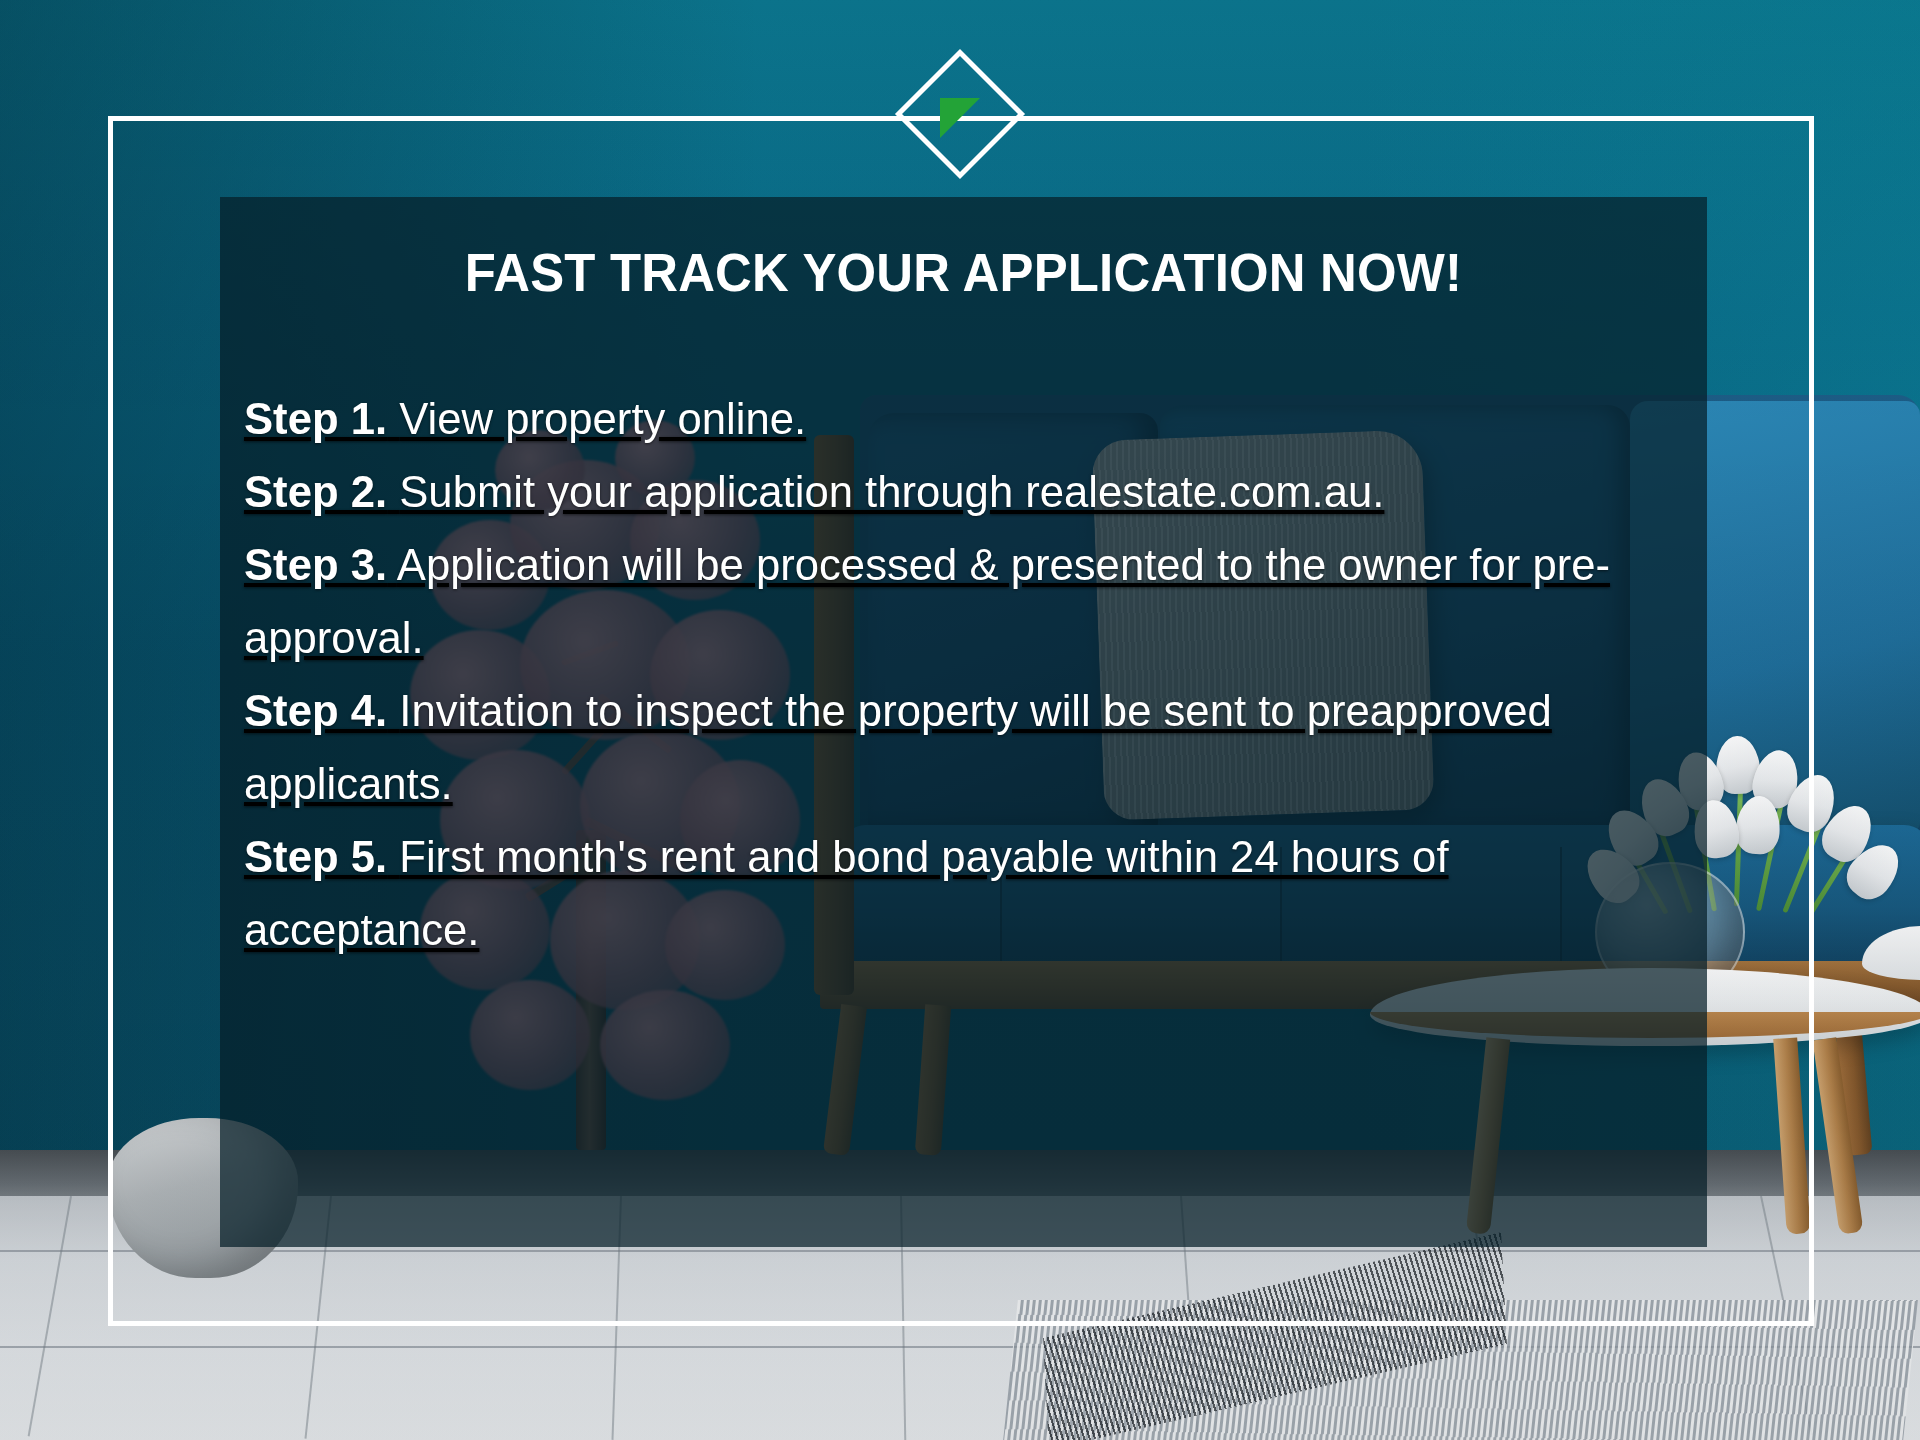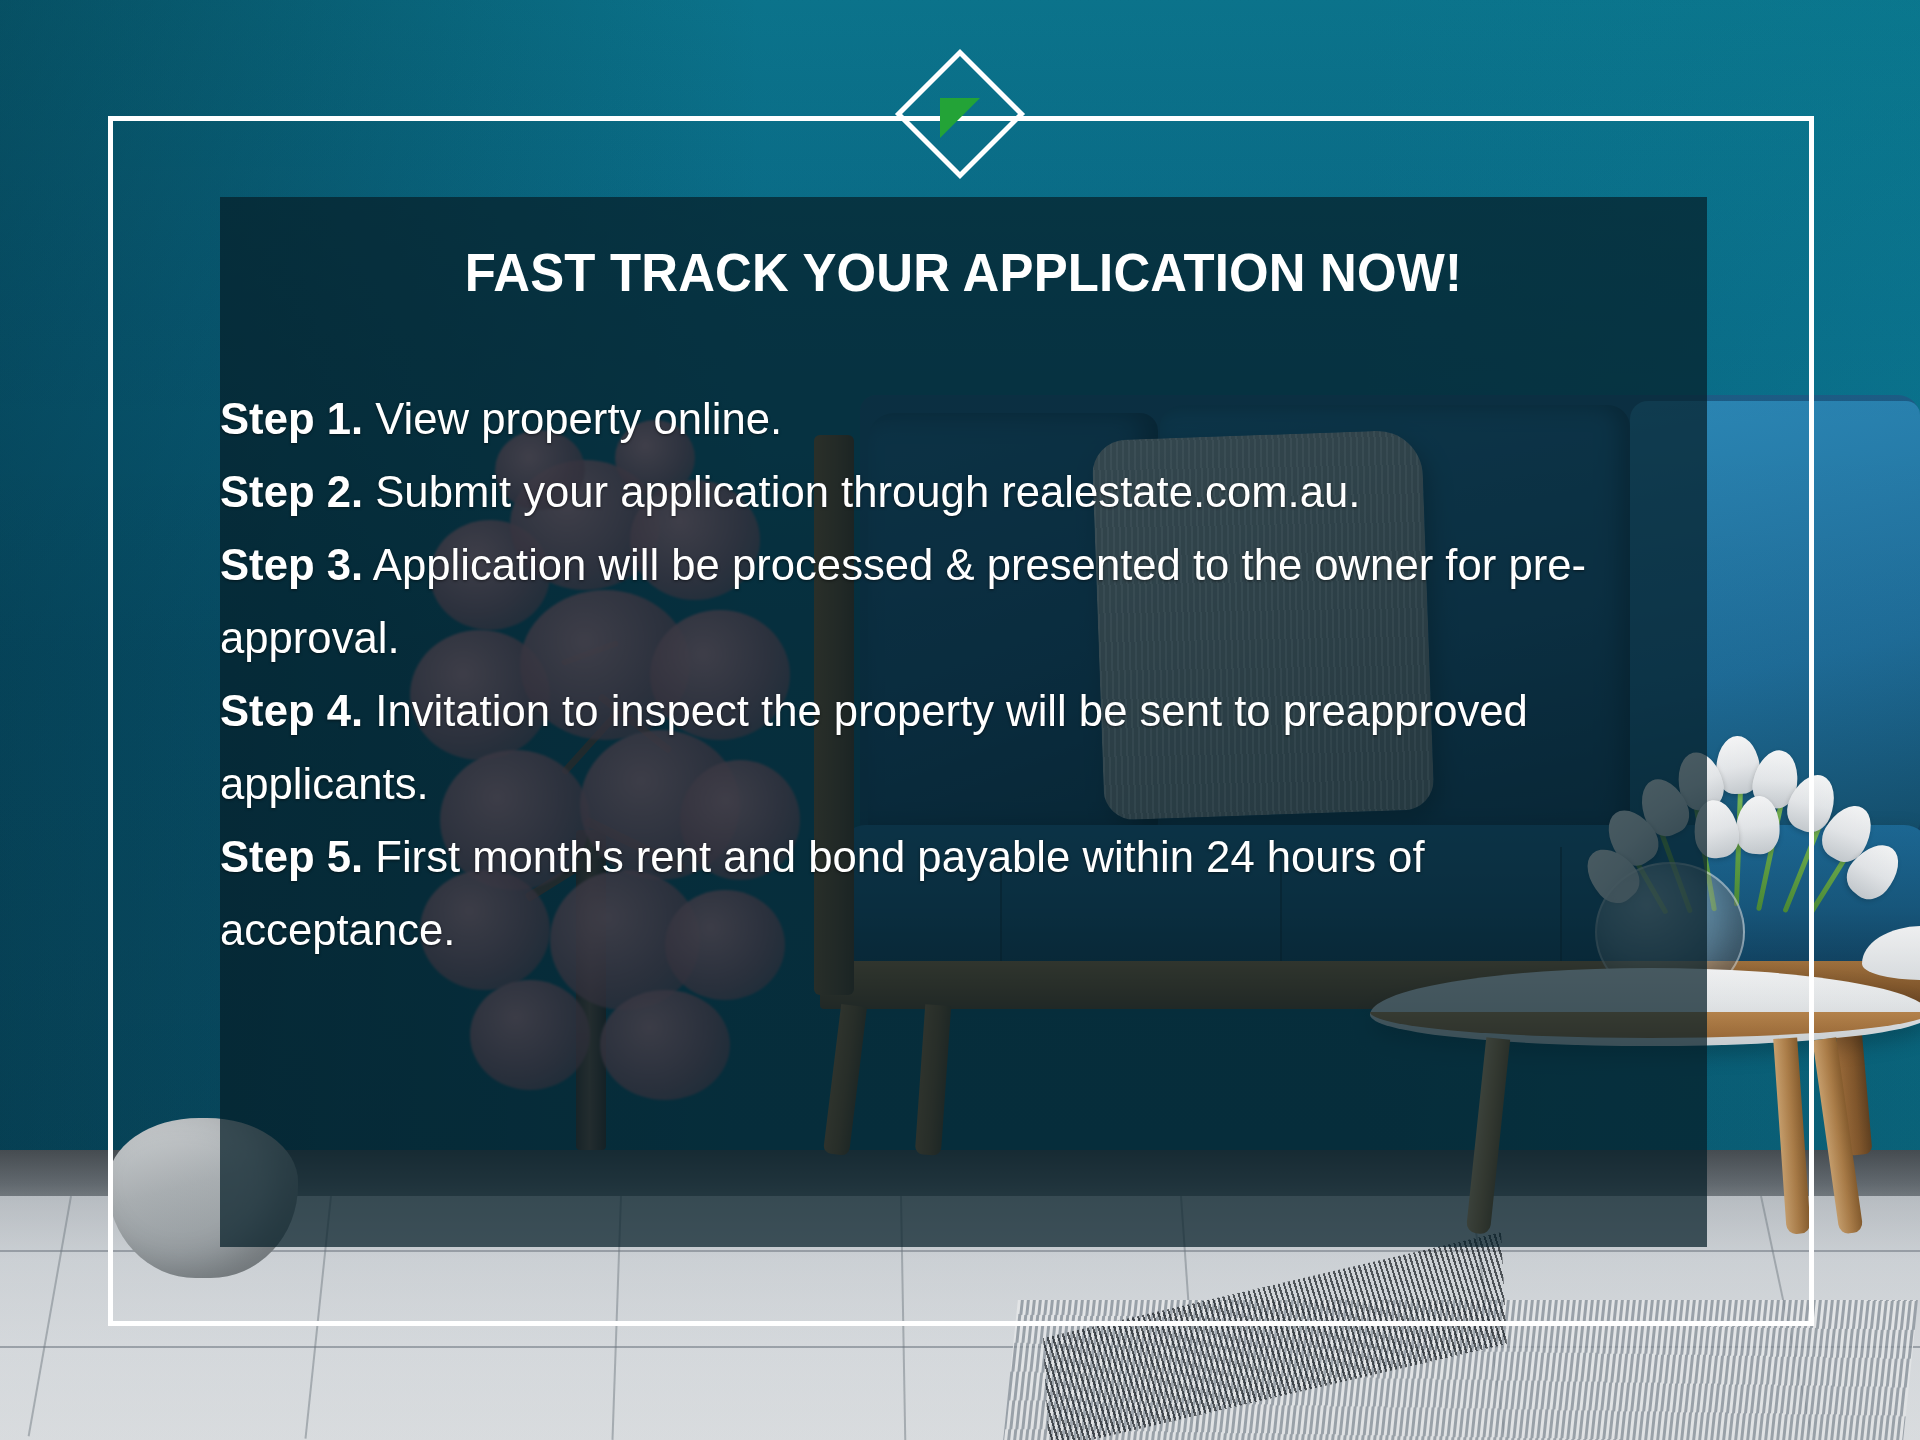--- a/index.html
+++ b/index.html
@@ -263,21 +263,23 @@
     font-weight:700;
     font-size:53px;
     letter-spacing:.2px;
     line-height:1.15;
     font-family:"Liberation Sans", sans-serif;
     transform:scaleX(.96);
     margin-top:22px;
   }
   .steps {
     margin-top:78px;
+    padding-left:24px;
     padding-right:10px;
+    text-decoration:underline;
   }
   .step-line {
     color:#ffffff;
     font-size:45px;
     line-height:73px;
     font-weight:400;
     font-family:"Liberation Sans", sans-serif;
     white-space:normal;
     text-shadow:0 1px 3px rgba(0,0,0,.55);
     transform:scaleX(.97);

